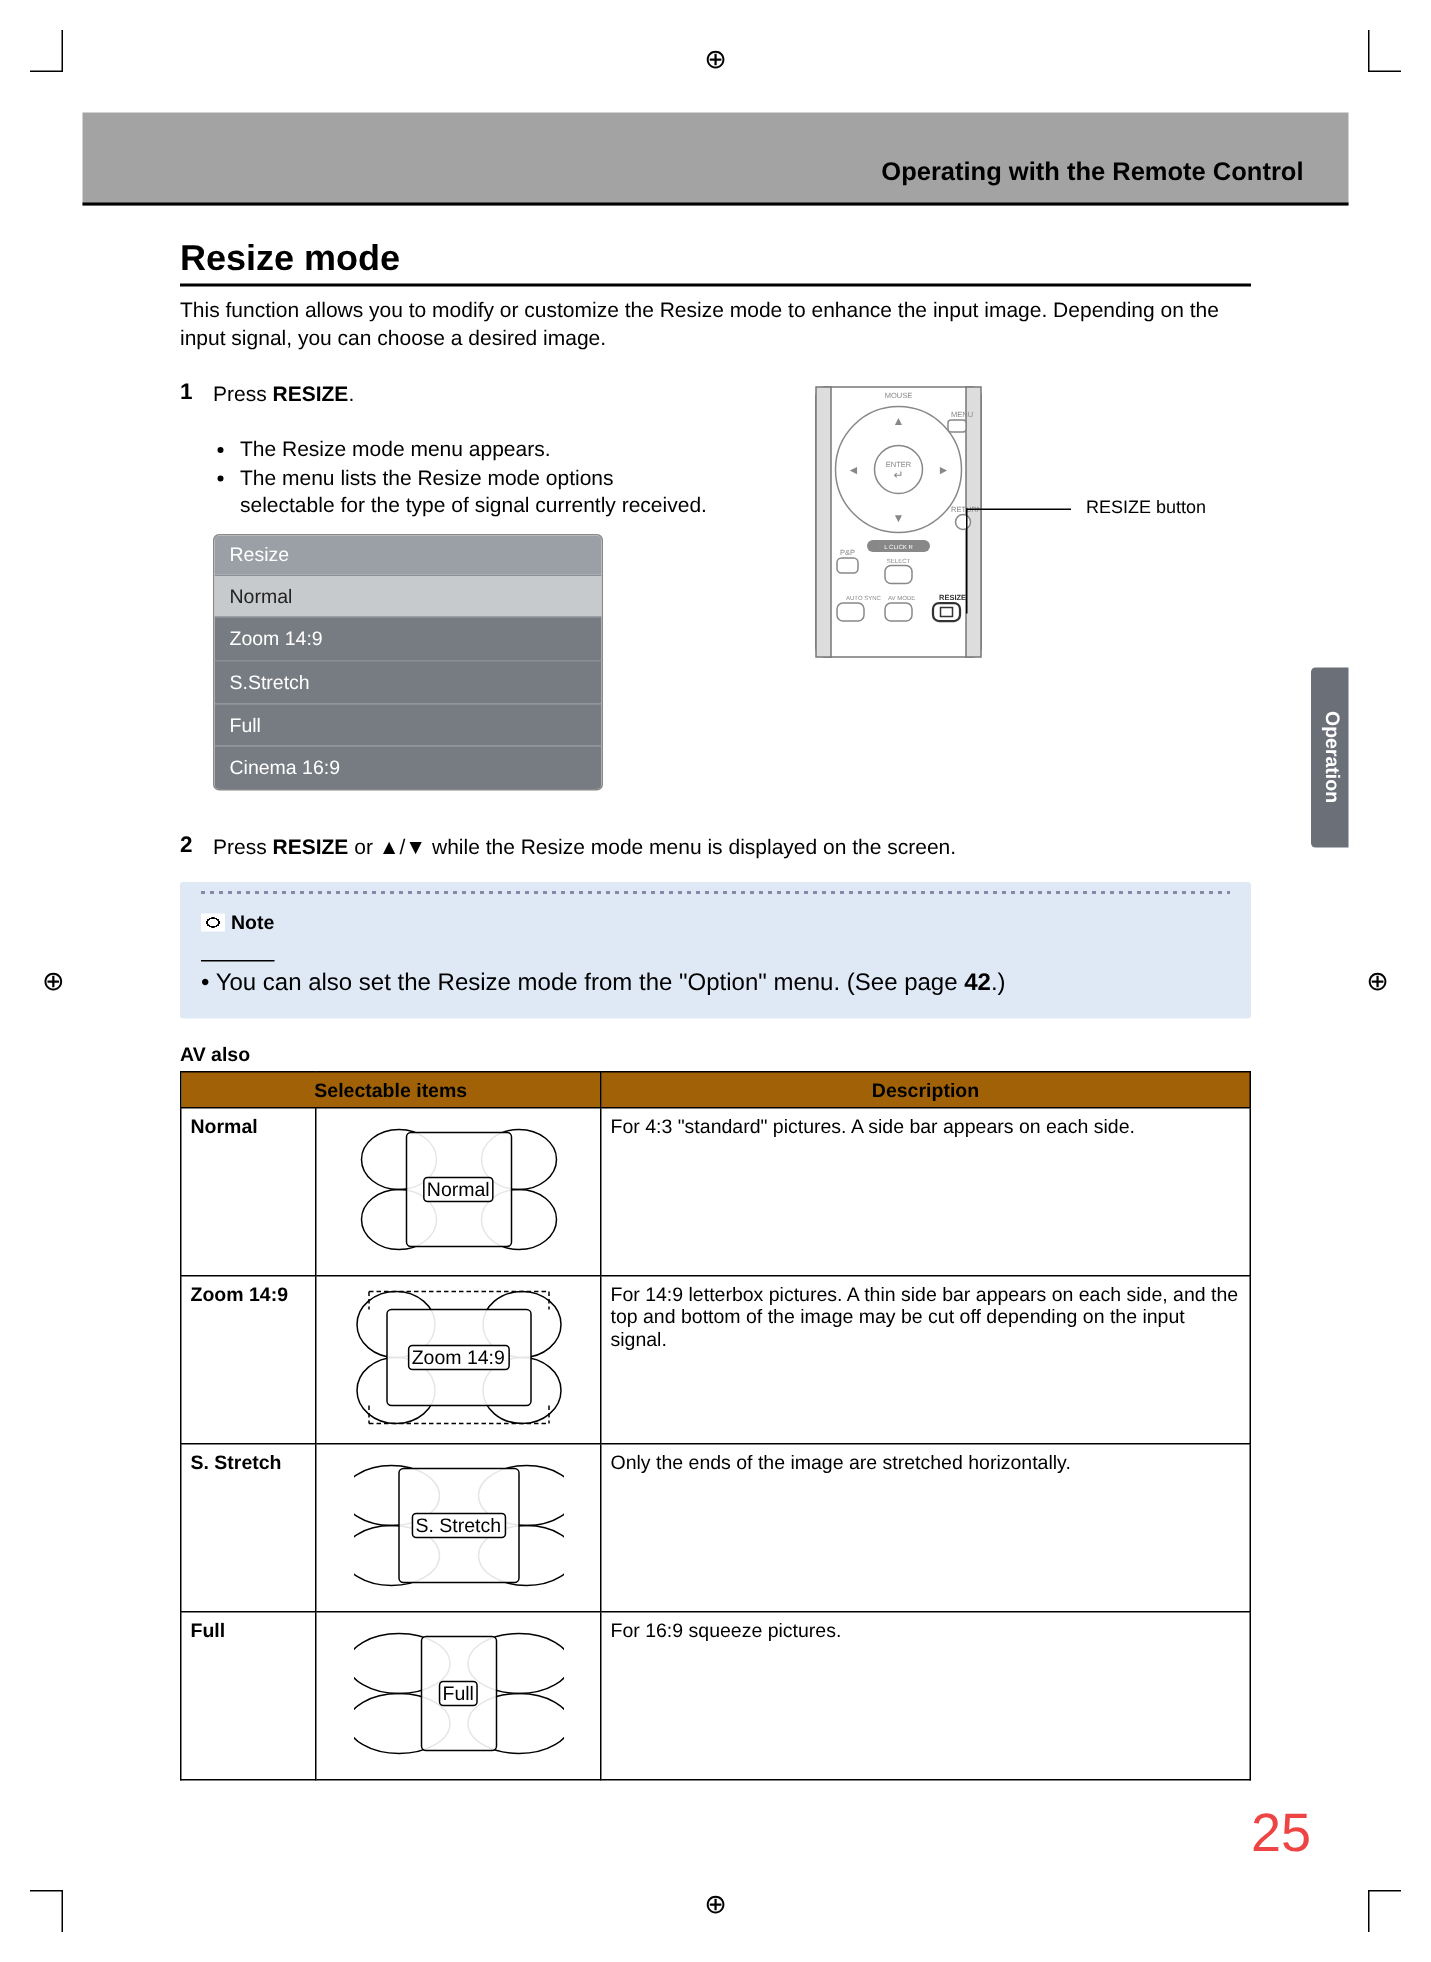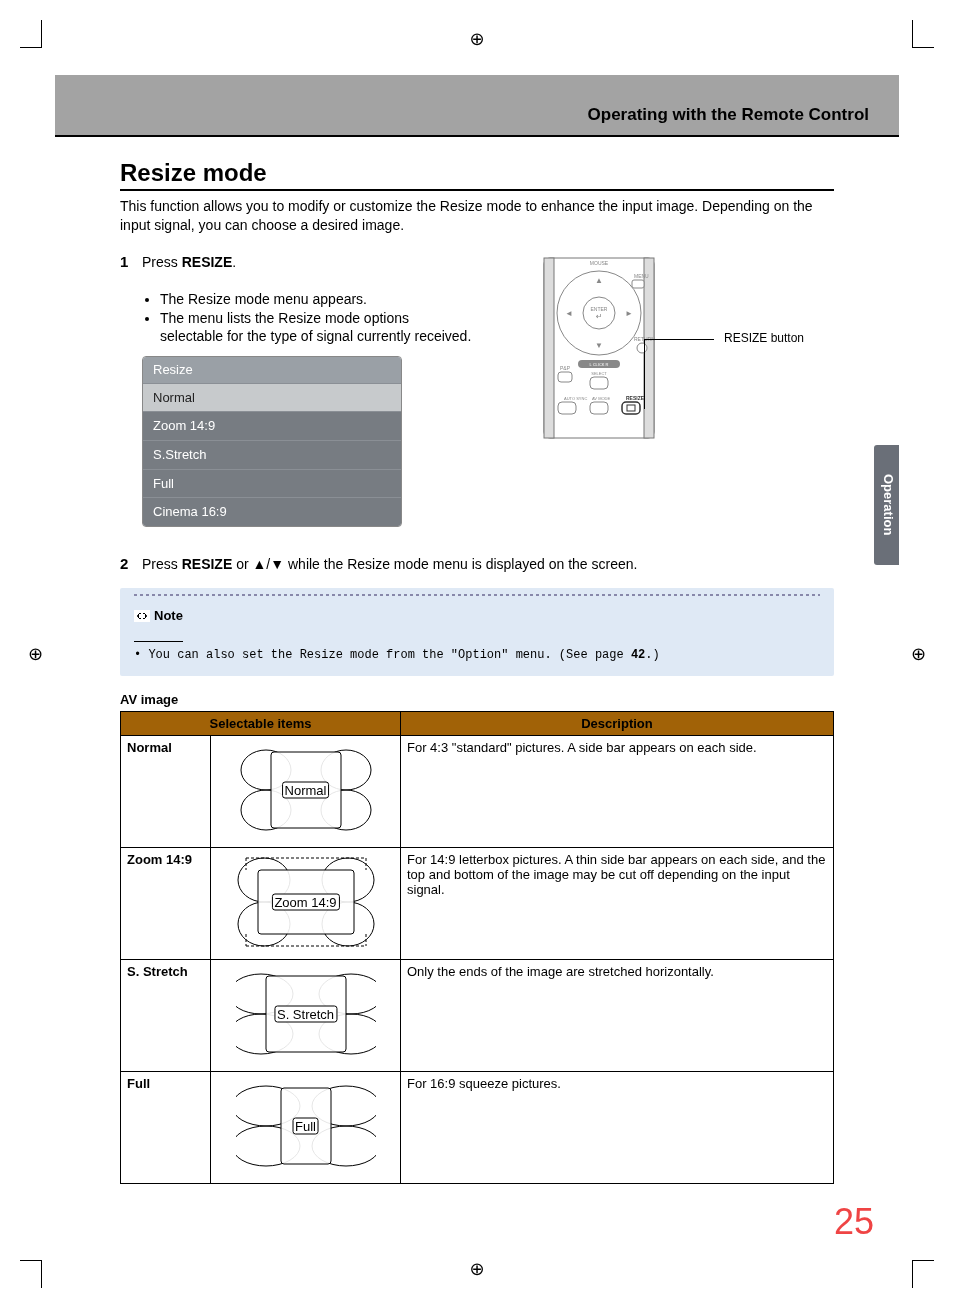--- a/index.html
+++ b/index.html
@@ -142,21 +142,21 @@
     margin-bottom: 6px;
   }
   .note-label::before {
     content: "";
     display: inline-block;
     width: 16px; height: 12px;
     margin-right: 4px;
     background: radial-gradient(ellipse at center,#fff 30%,#000 31% 40%,#fff 41%);
     vertical-align: middle;
   }
-  .note-text { font-size: 12px; font-family: Liberation Mono, monospace; }
+  .note-text { font-size: 16px; }
 
   .sect-label { font-weight: bold; font-size: 13px; margin-top: 16px; margin-bottom: 4px; }
 
   table.av {
     border-collapse: collapse;
     width: 100%;
     font-size: 13px;
   }
   table.av th, table.av td {
     border: 1px solid #000;
@@ -306,21 +306,21 @@
     </div>
 
     <div class="note-block">
       <div class="dotline"></div>
       <div class="note-label">Note</div>
       <div class="note-text">
         <span>• You can also set the Resize mode from the "Option" menu. (See page </span><b>42</b><span>.)</span>
       </div>
     </div>
 
-    <div class="sect-label">AV image</div>
+    <div class="sect-label">AV also</div>
 
     <table class="av">
       <thead>
         <tr>
           <th colspan="2">Selectable items</th>
           <th>Description</th>
         </tr>
       </thead>
       <tbody id="av-body">
           <tr>

